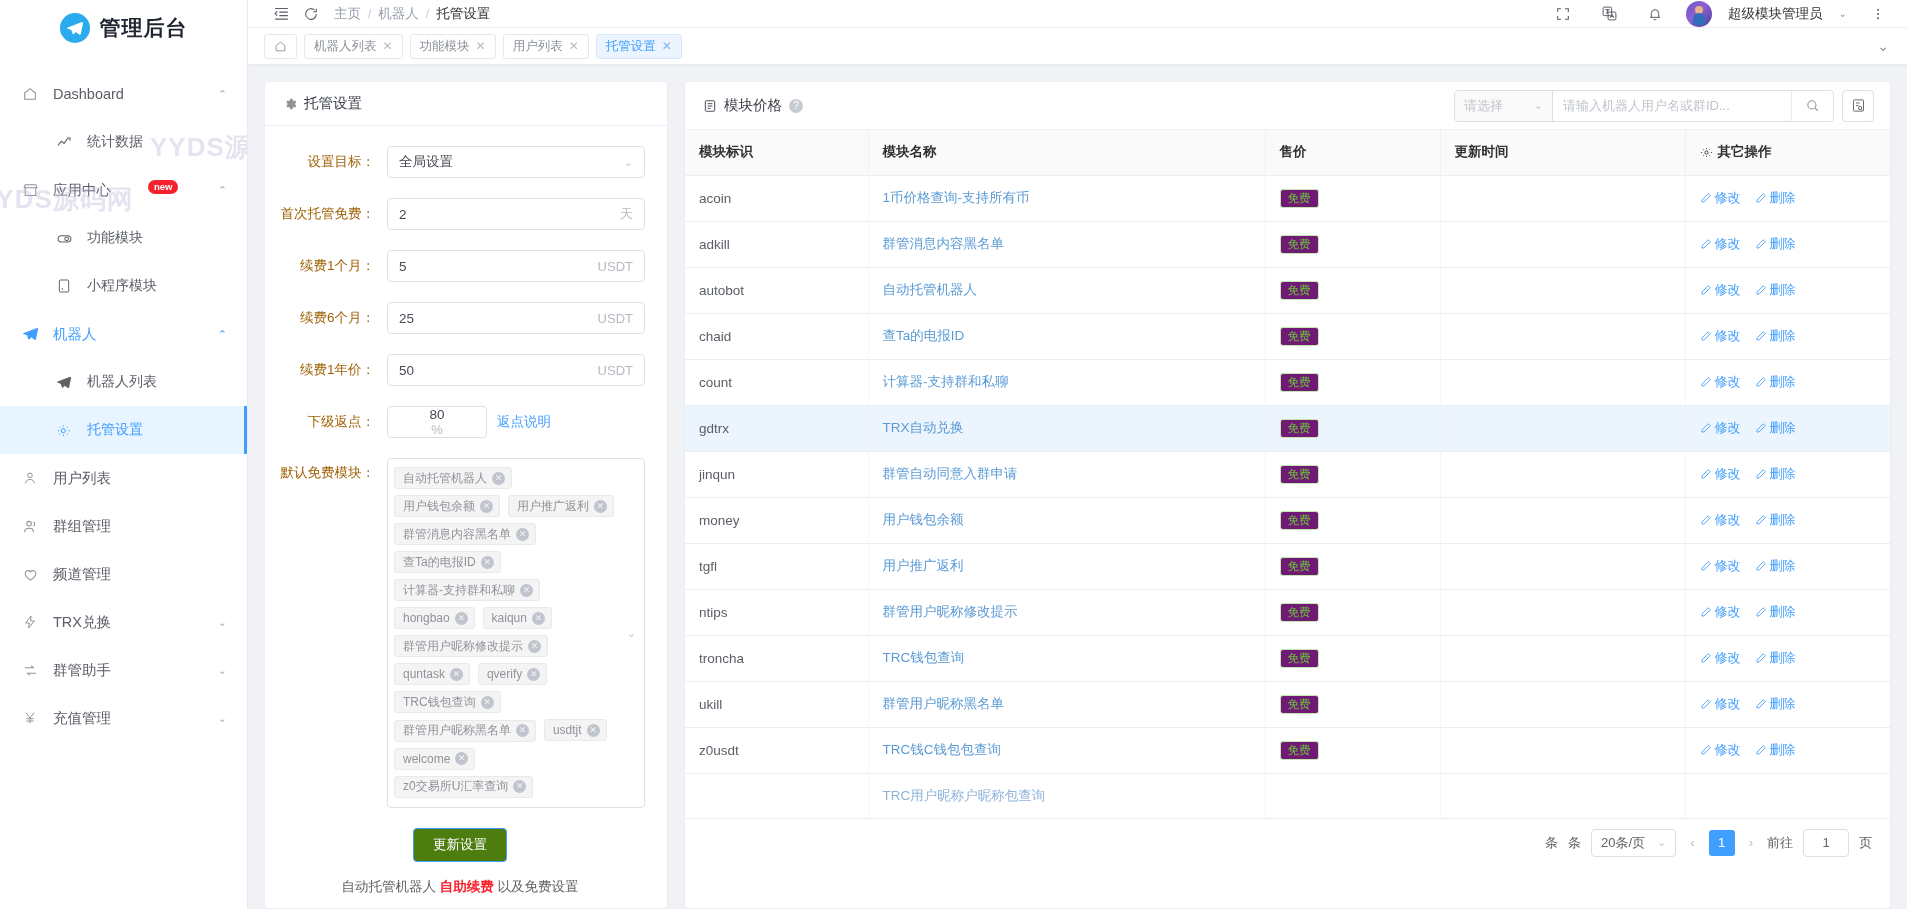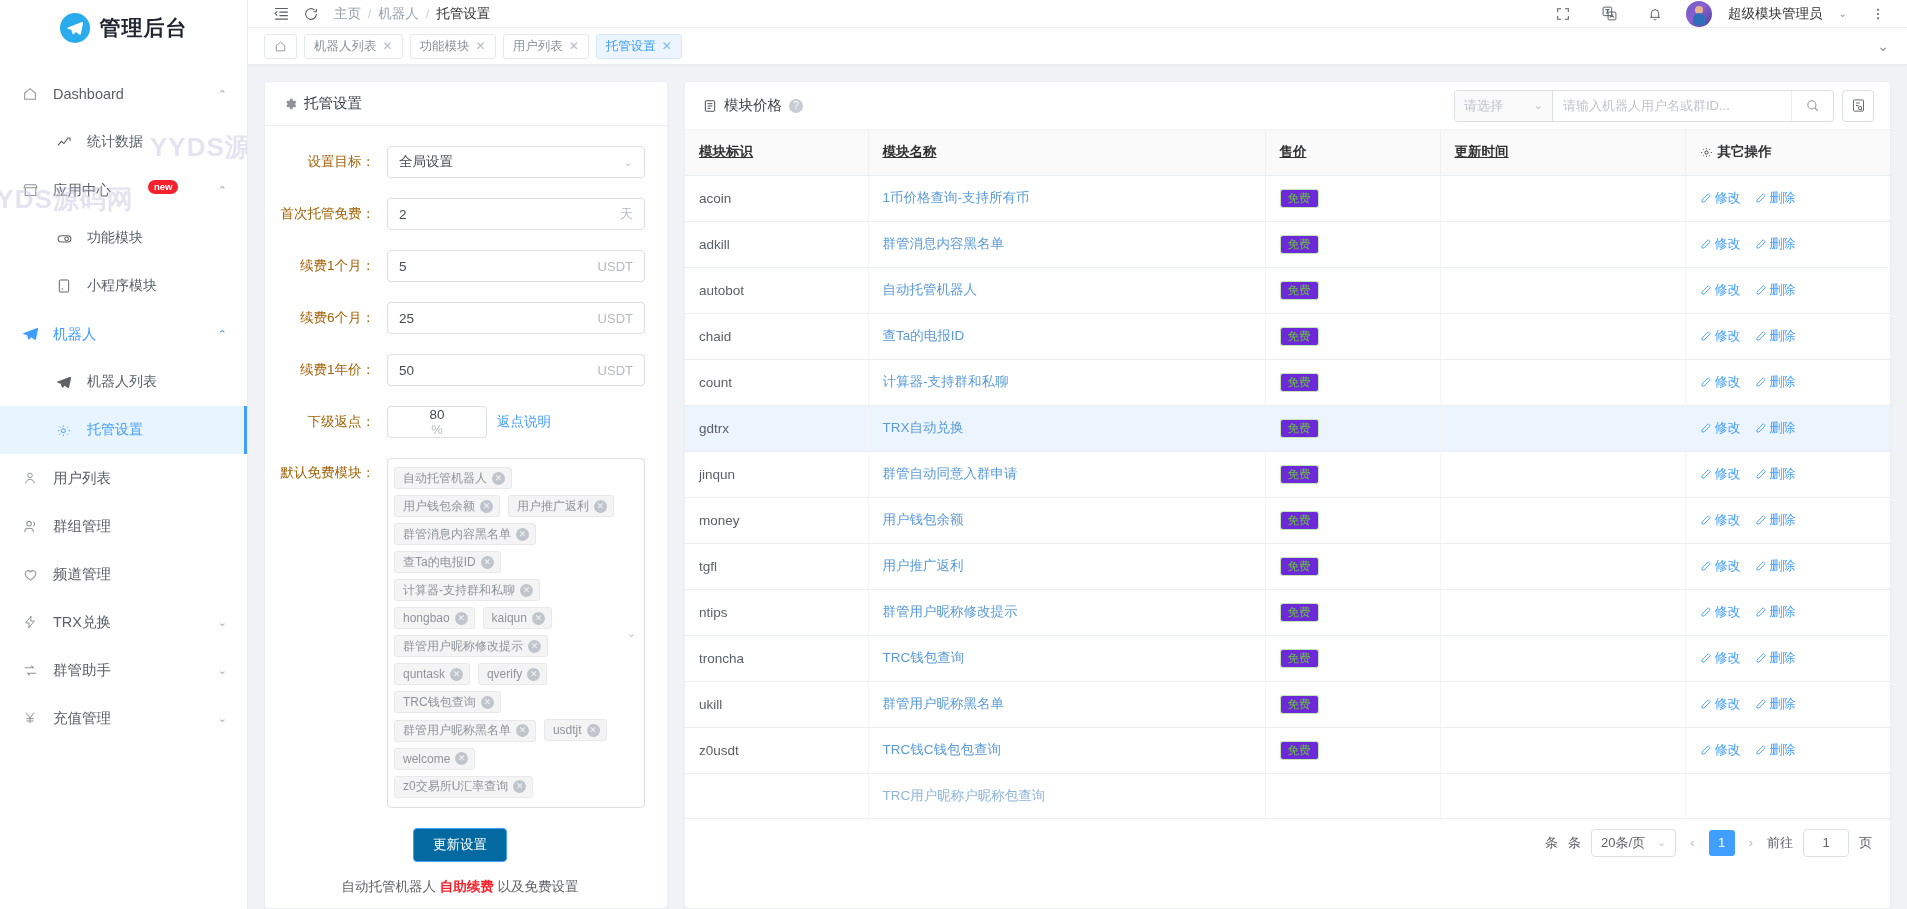--- a/index.html
+++ b/index.html
@@ -172,21 +172,21 @@
     height: 22px; background: #f4f4f5; border: 1px solid #e9e9eb;
     border-radius: 3px; padding: 0 6px 0 8px; margin: 3px 4px 3px 0;
     font-size: 12px; color: #909399; white-space: nowrap;
   }
   .tag .tx {
     width: 13px; height: 13px; border-radius: 50%; background: #c0c4cc;
     color: #f4f4f5; display: inline-flex; align-items: center; justify-content: center;
     font-size: 9px; line-height: 1; cursor: pointer;
   }
   .btn-primary {
-    height: 34px; background: #0369a1; border: 1px solid #409eff; color: #fff;
+    height: 34px; background: #4d7c0f; border: 1px solid #409eff; color: #fff;
     border-radius: 4px; padding: 0 19px; font-size: 13.5px; cursor: pointer;
     font-family: inherit;
   }
   .form-foot { text-align: center; margin-top: 14px; }
   .foot-note {
     text-align: center; margin-top: 16px; font-size: 13.5px; color: #606266;
   }
   .foot-note .hot { color: #f5222d; font-weight: bold; }
 
   
@@ -220,33 +220,32 @@
     width: 32px; height: 32px; border: 1px solid #dcdfe6; border-radius: 4px;
     display: flex; align-items: center; justify-content: center; color: #606266;
     cursor: pointer; background: #fff;
   }
 
   table.tbl { width: 100%; border-collapse: collapse; table-layout: fixed; }
   table.tbl th {
     background: #fafafa; color: #303133; font-weight: bold; font-size: 13.5px;
     text-align: left; padding: 13px 0 13px 14px; border-bottom: 1px solid #ebeef5;
     border-right: 1px solid #f0f0f0;
-    text-decoration: underline;
   }
   table.tbl th:last-child { border-right: none; }
   table.tbl td {
     padding: 13px 0 13px 14px; font-size: 13.5px; color: #5a5e66;
     border-bottom: 1px solid #ebeef5; border-right: 1px solid #f5f5f5;
     white-space: nowrap; overflow: hidden;
   }
   table.tbl td:last-child { border-right: none; }
   tr.hovered td { background: #ecf5fd; }
   .modname { color: #5b9bd5; cursor: pointer; }
   .badge-free {
-    display: inline-block; border: 1px solid #c2e7b0; background: #6d28d9;
+    display: inline-block; border: 1px solid #c2e7b0; background: #701a75;
     color: #67c23a; border-radius: 3px; font-size: 11.5px; padding: 1px 7px;
   }
   .ops { display: flex; gap: 14px; }
   .op { color: #409eff; cursor: pointer; display: inline-flex; align-items: center; gap: 3px; font-size: 13px; }
   .th-ops { display: inline-flex; align-items: center; gap: 5px; }
 
   .ghost-row td { border-bottom: none; color: #9ab8d8; }
   .ghost-name { color: #8fb4da; }
 
   .pager {

